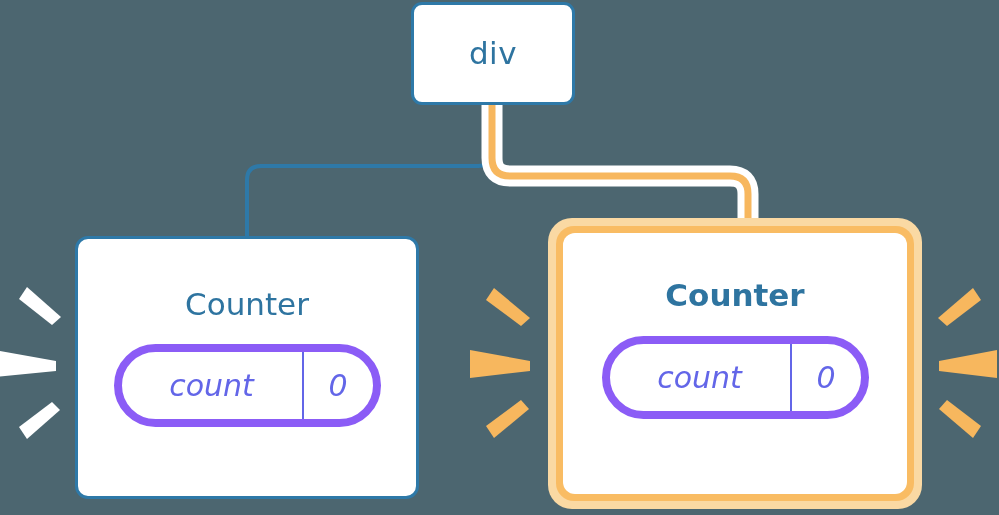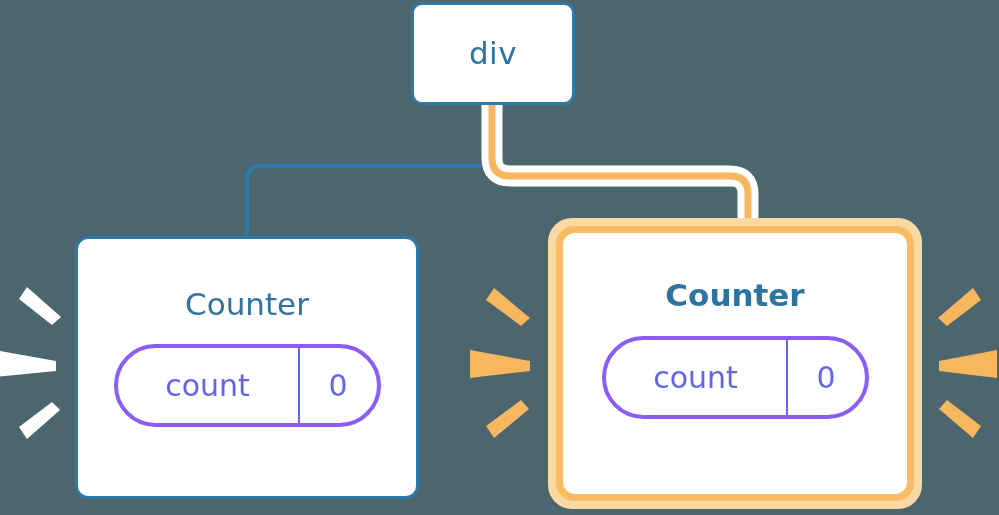--- a/index.html
+++ b/index.html
@@ -107,24 +107,25 @@
     font-weight: bold;
     color: #2E74A0;
     margin-top: 47px;
     line-height: 1;
   }
 
   
   .state-pill {
     display: flex;
     align-items: stretch;
-    border: 4px solid #8b5cf6;
+    border: 8px solid #8b5cf6;
     border-radius: 999px;
     box-sizing: border-box;
     background: transparent;
+    font-style: italic;
   }
   #node-counter-left .state-pill {
     width: 267px;
     height: 83px;
     margin-top: 24px;
   }
   #node-counter-right .state-pill {
     width: 267px;
     height: 83px;
     margin-top: 25px;

